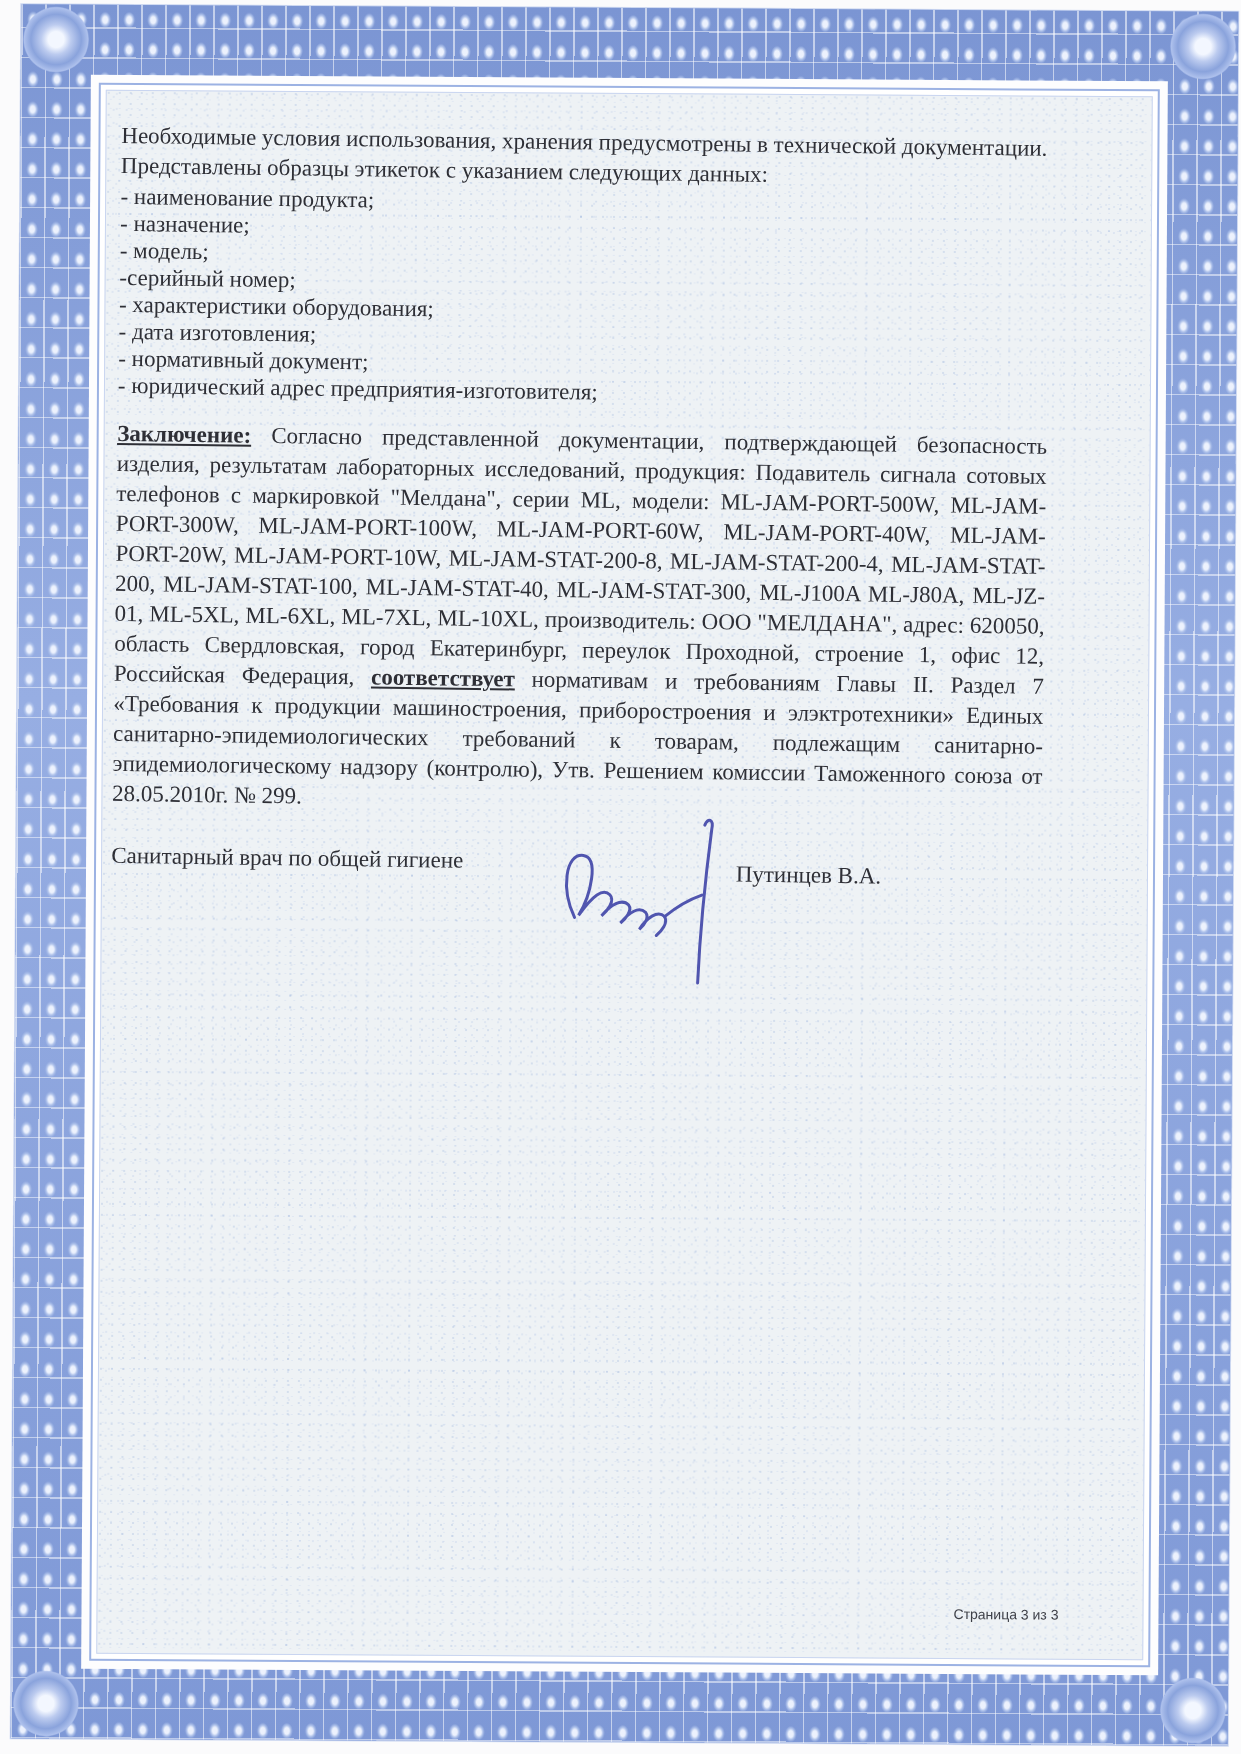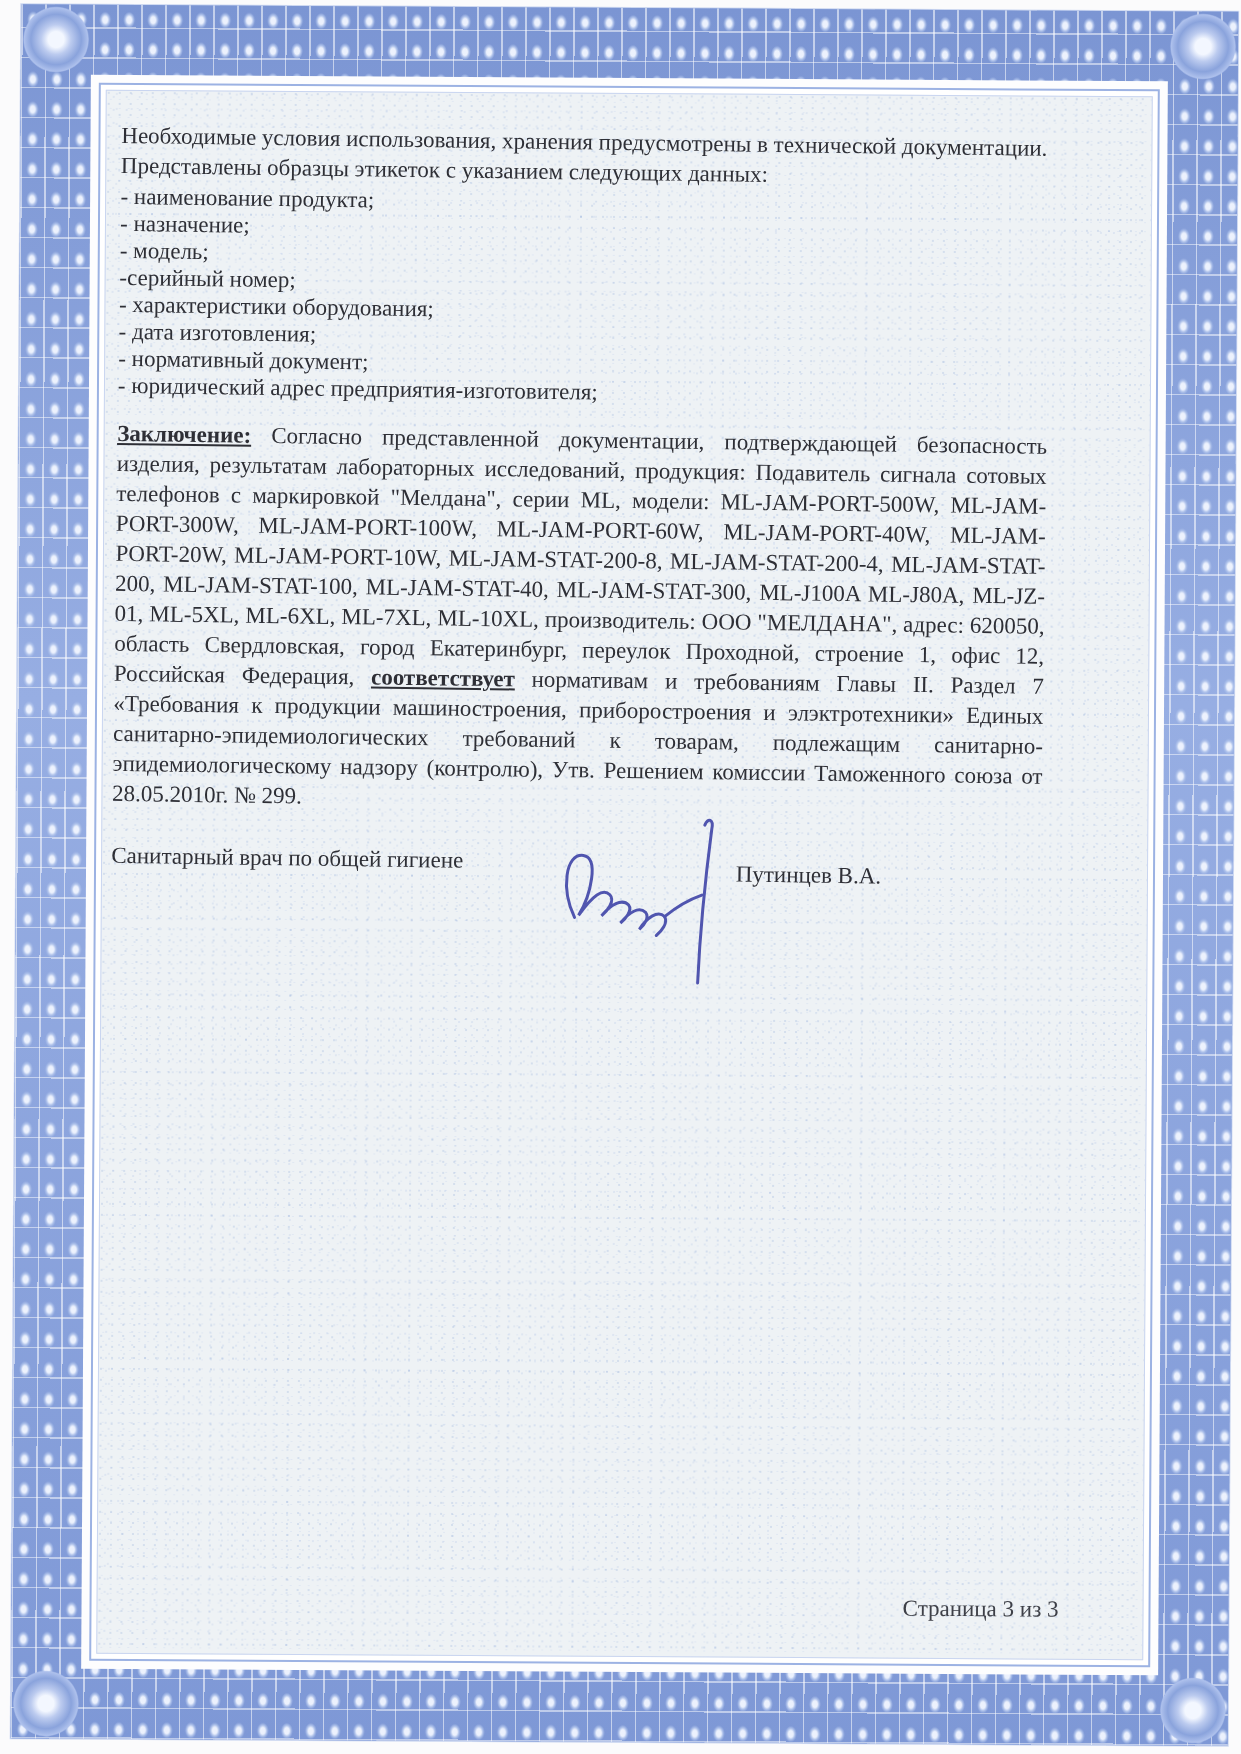--- a/index.html
+++ b/index.html
@@ -95,22 +95,22 @@
   }
   .signer-name { padding-right: 160px; padding-top: 10px; }
   .signature {
     position: absolute;
     left: 430px; top: -40px;
     pointer-events: none;
   }
   .footer {
     position: absolute;
     right: 84px; bottom: 36px;
-    font-family: Liberation Serif, serif;
-    font-size: 23px;
+    font-family: Liberation Sans, sans-serif;
+    font-size: 14px;
     color: #3e4048;
   }
 </style>
 </head>
 <body>
 
 <div class="scan">
 
   <div class="band">
     <div class="rosette tl"></div>

